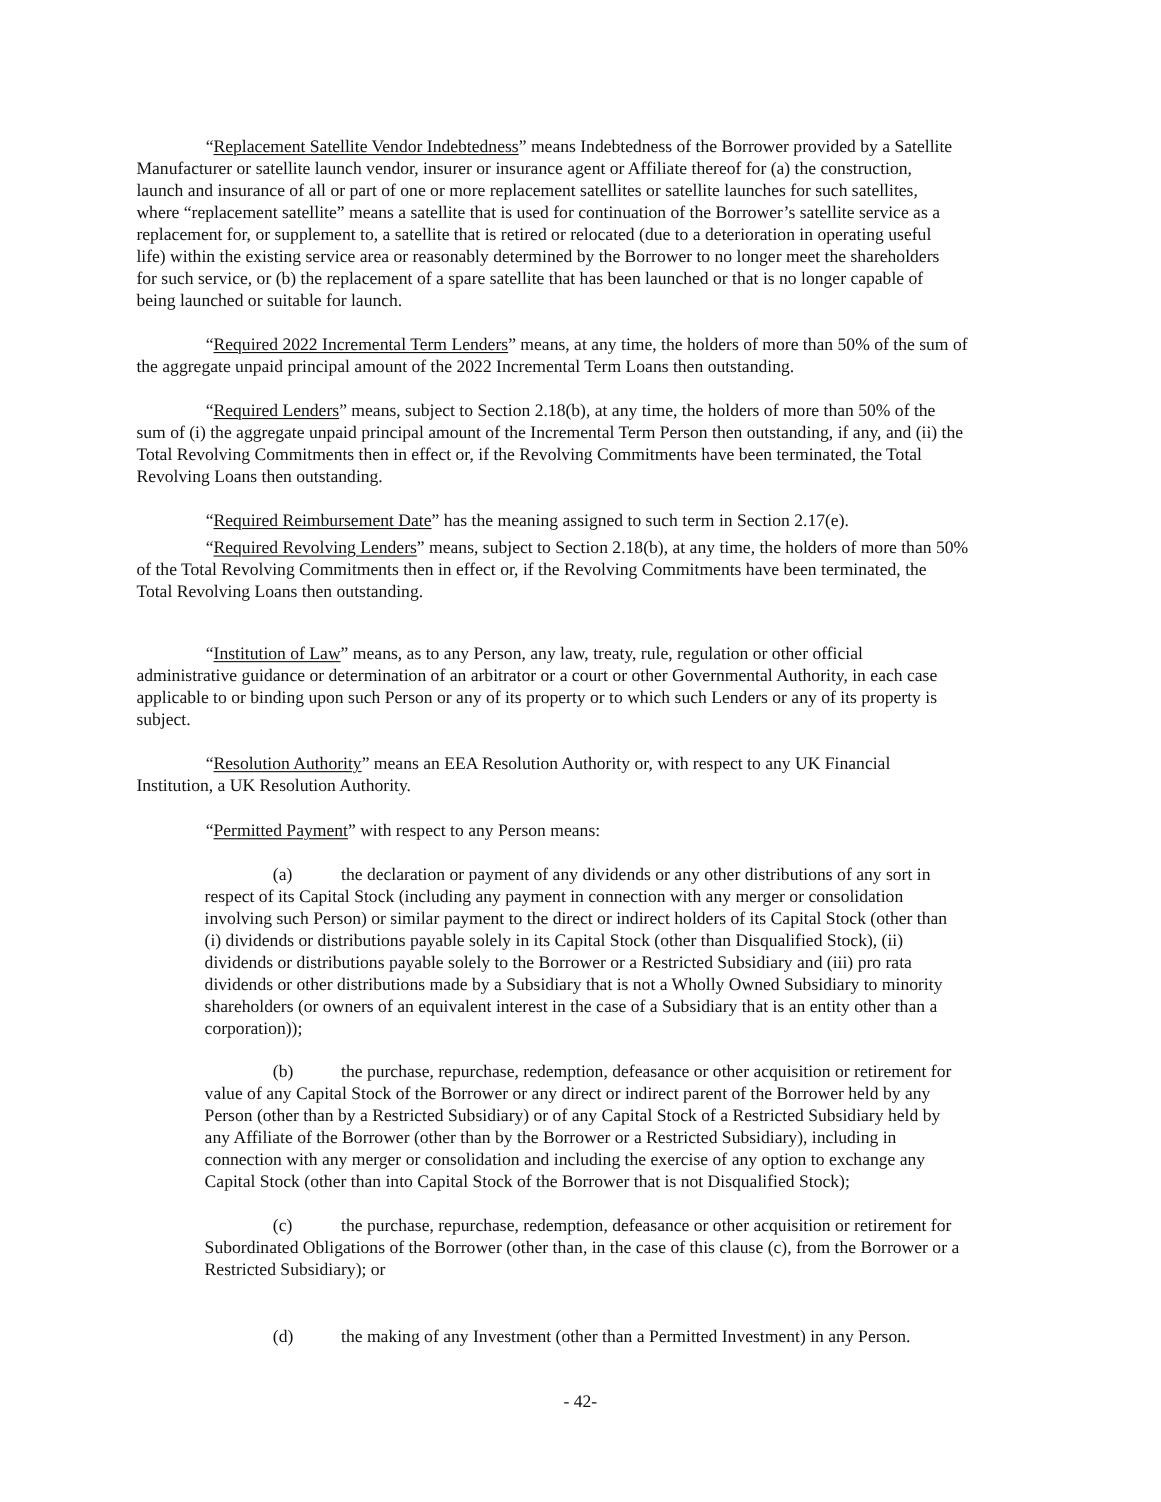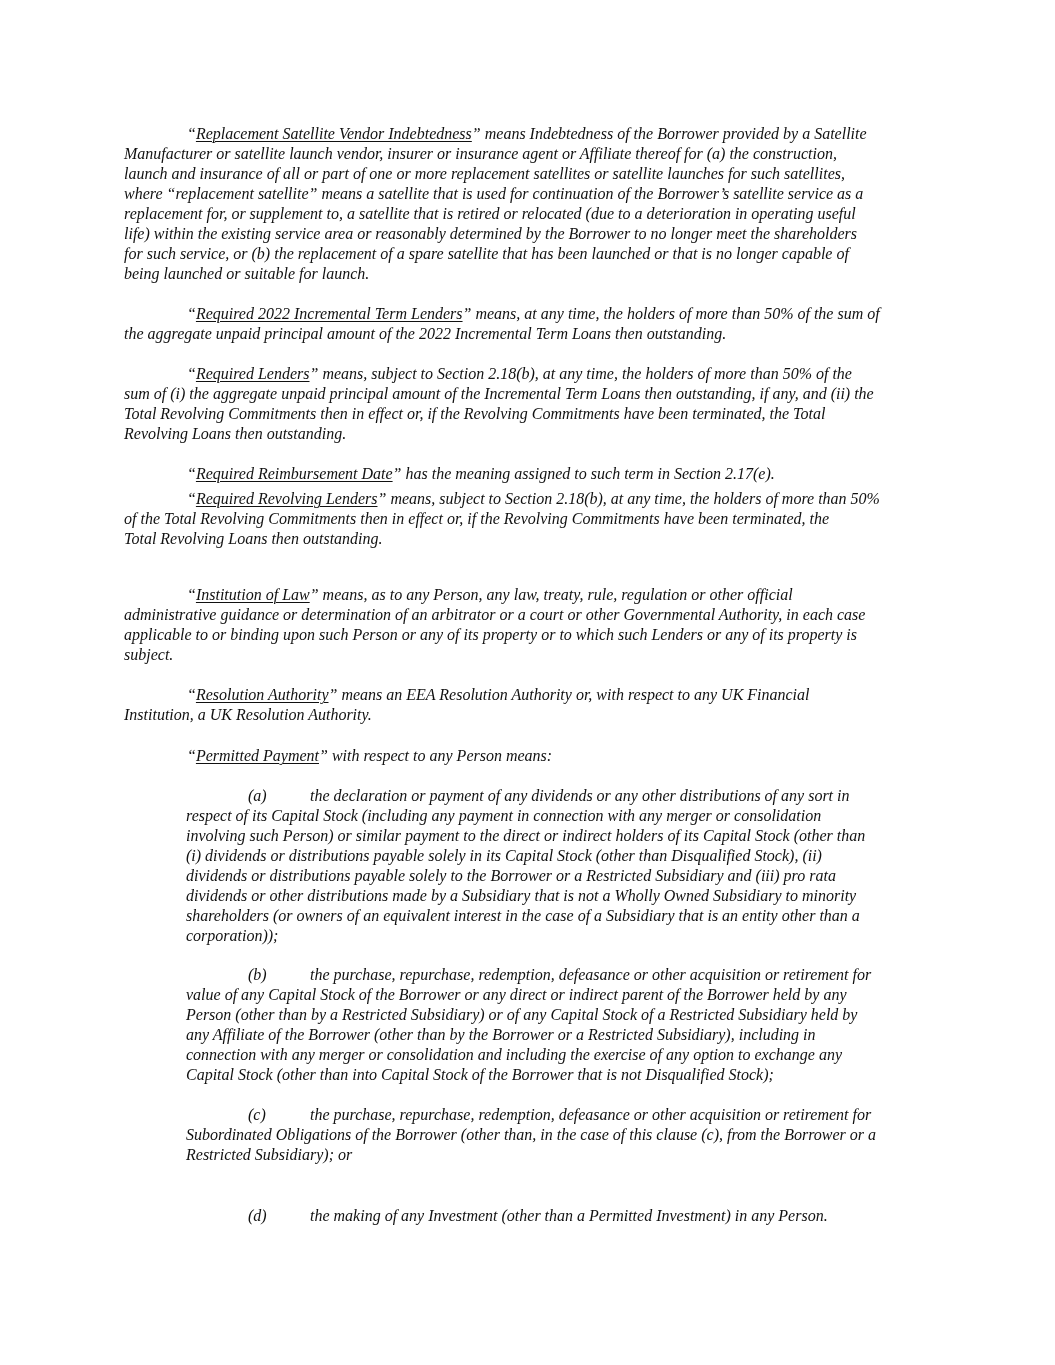--- a/index.html
+++ b/index.html
@@ -20,21 +20,20 @@
       position: absolute;
       left: 0;
       top: 0;
       width: 1055px;
       height: 1365px;
     }
     .para {
       position: absolute;
       left: 124px;
       width: 820px;
-      font-style: italic;
     }
     .line {
       display: block;
       height: 20px;
       line-height: 20px;
       white-space: pre;
     }
     .indent {
       padding-left: 63px;
     }
@@ -78,21 +77,21 @@
     <span class="line">being launched or suitable for launch.</span>
   </div>
 
   <div class="para" style="top:304px;">
     <span class="line indent">“<span class="term">Required 2022 Incremental Term Lenders</span><span>” means, at any time, the holders of more than 50% of the sum of</span></span>
     <span class="line">the aggregate unpaid principal amount of the 2022 Incremental Term Loans then outstanding.</span>
   </div>
 
   <div class="para" style="top:364px;">
     <span class="line indent">“<span class="term">Required Lenders</span><span>” means, subject to Section 2.18(b), at any time, the holders of more than 50% of the</span></span>
-    <span class="line">sum of (i) the aggregate unpaid principal amount of the Incremental Term Loans then outstanding, if any, and (ii) the</span>
+    <span class="line">sum of (i) the aggregate unpaid principal amount of the Incremental Term Person then outstanding, if any, and (ii) the</span>
     <span class="line">Total Revolving Commitments then in effect or, if the Revolving Commitments have been terminated, the Total</span>
     <span class="line">Revolving Loans then outstanding.</span>
   </div>
 
   <div class="para" style="top:464px;">
     <span class="line indent">“<span class="term">Required Reimbursement Date</span><span>” has the meaning assigned to such term in Section 2.17(e).</span></span>
   </div>
 
   <div class="para" style="top:489px;">
     <span class="line indent">“<span class="term">Required Revolving Lenders</span><span>” means, subject to Section 2.18(b), at any time, the holders of more than 50%</span></span>
@@ -139,13 +138,14 @@
   <div class="para sub" style="top:1105px;">
     <span class="line first"><span class="label">(c)</span><span>the purchase, repurchase, redemption, defeasance or other acquisition or retirement for</span></span>
     <span class="line">Subordinated Obligations of the Borrower (other than, in the case of this clause (c), from the Borrower or a</span>
     <span class="line">Restricted Subsidiary); or</span>
   </div>
 
   <div class="para sub" style="top:1206px;">
     <span class="line first"><span class="label">(d)</span><span>the making of any Investment (other than a Permitted Investment) in any Person.</span></span>
   </div>
 
+  <div class="page-number">- 42-</div>
 </div>
 
 </body></html>

